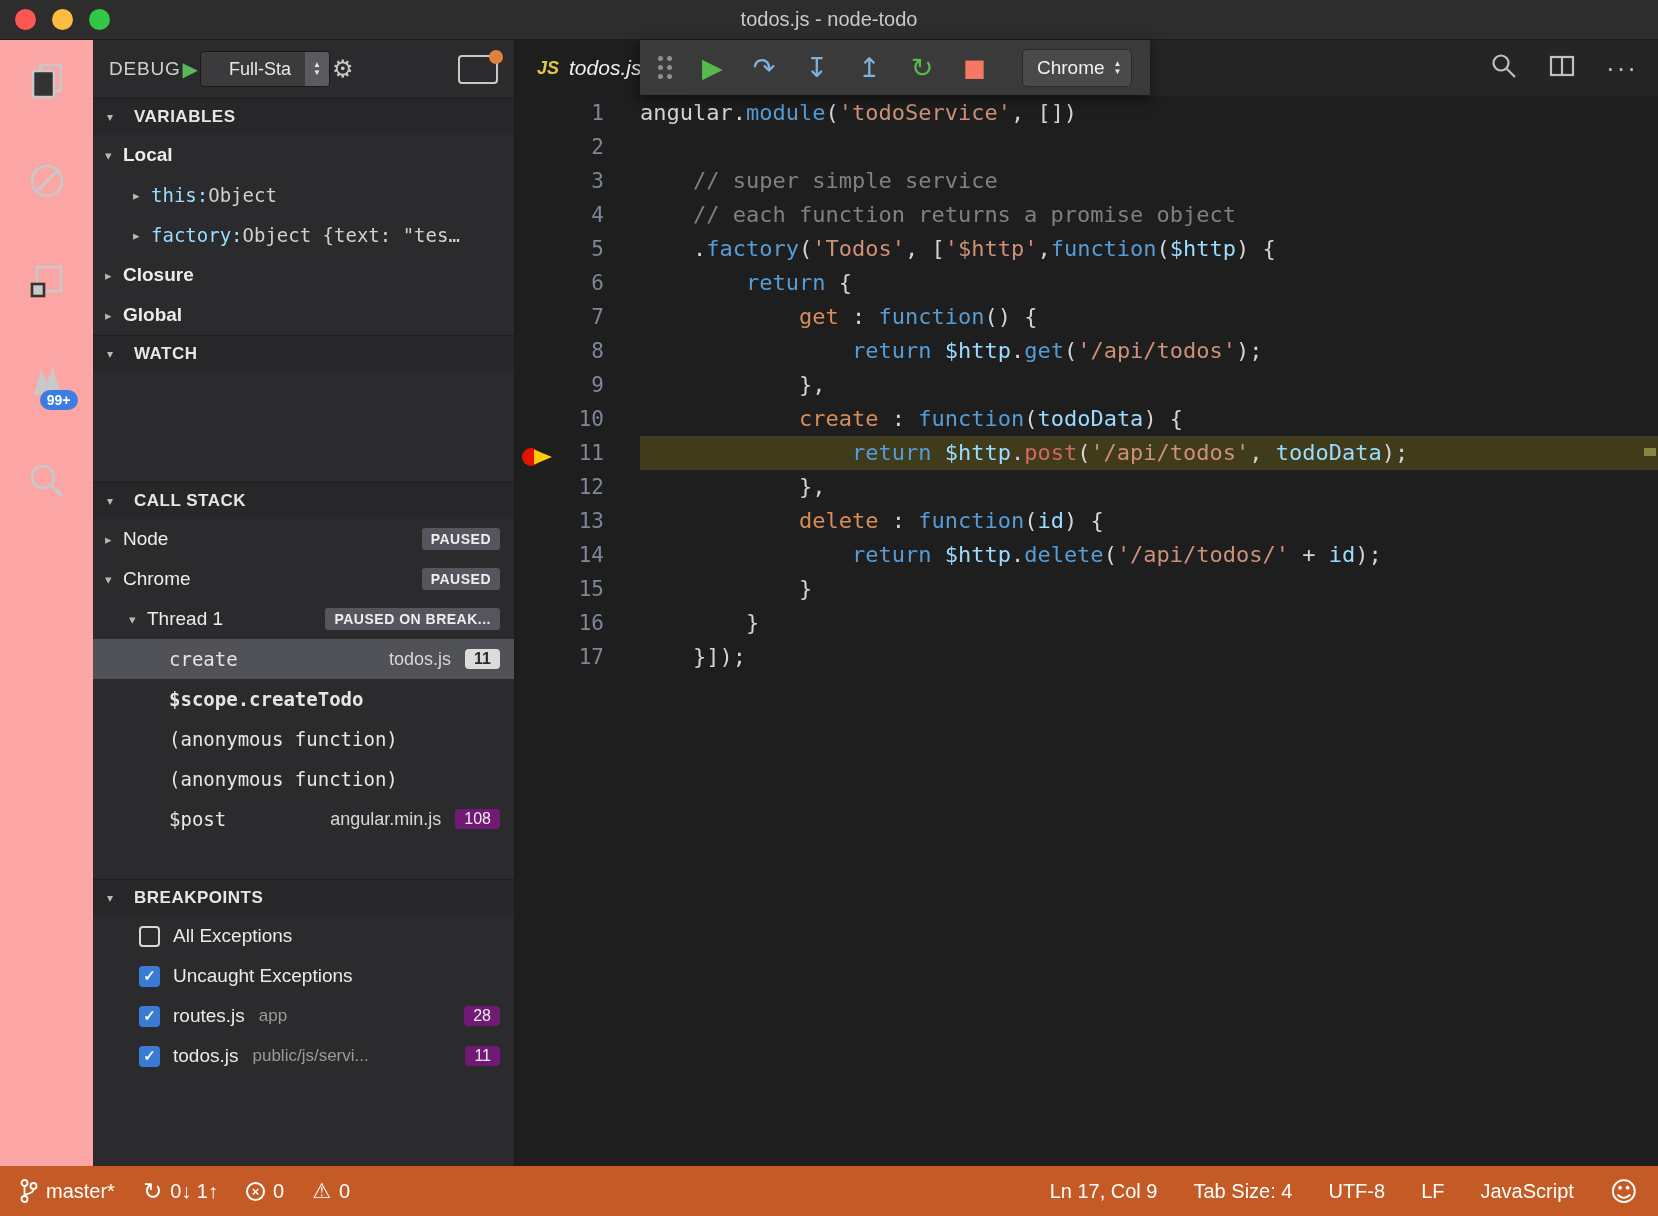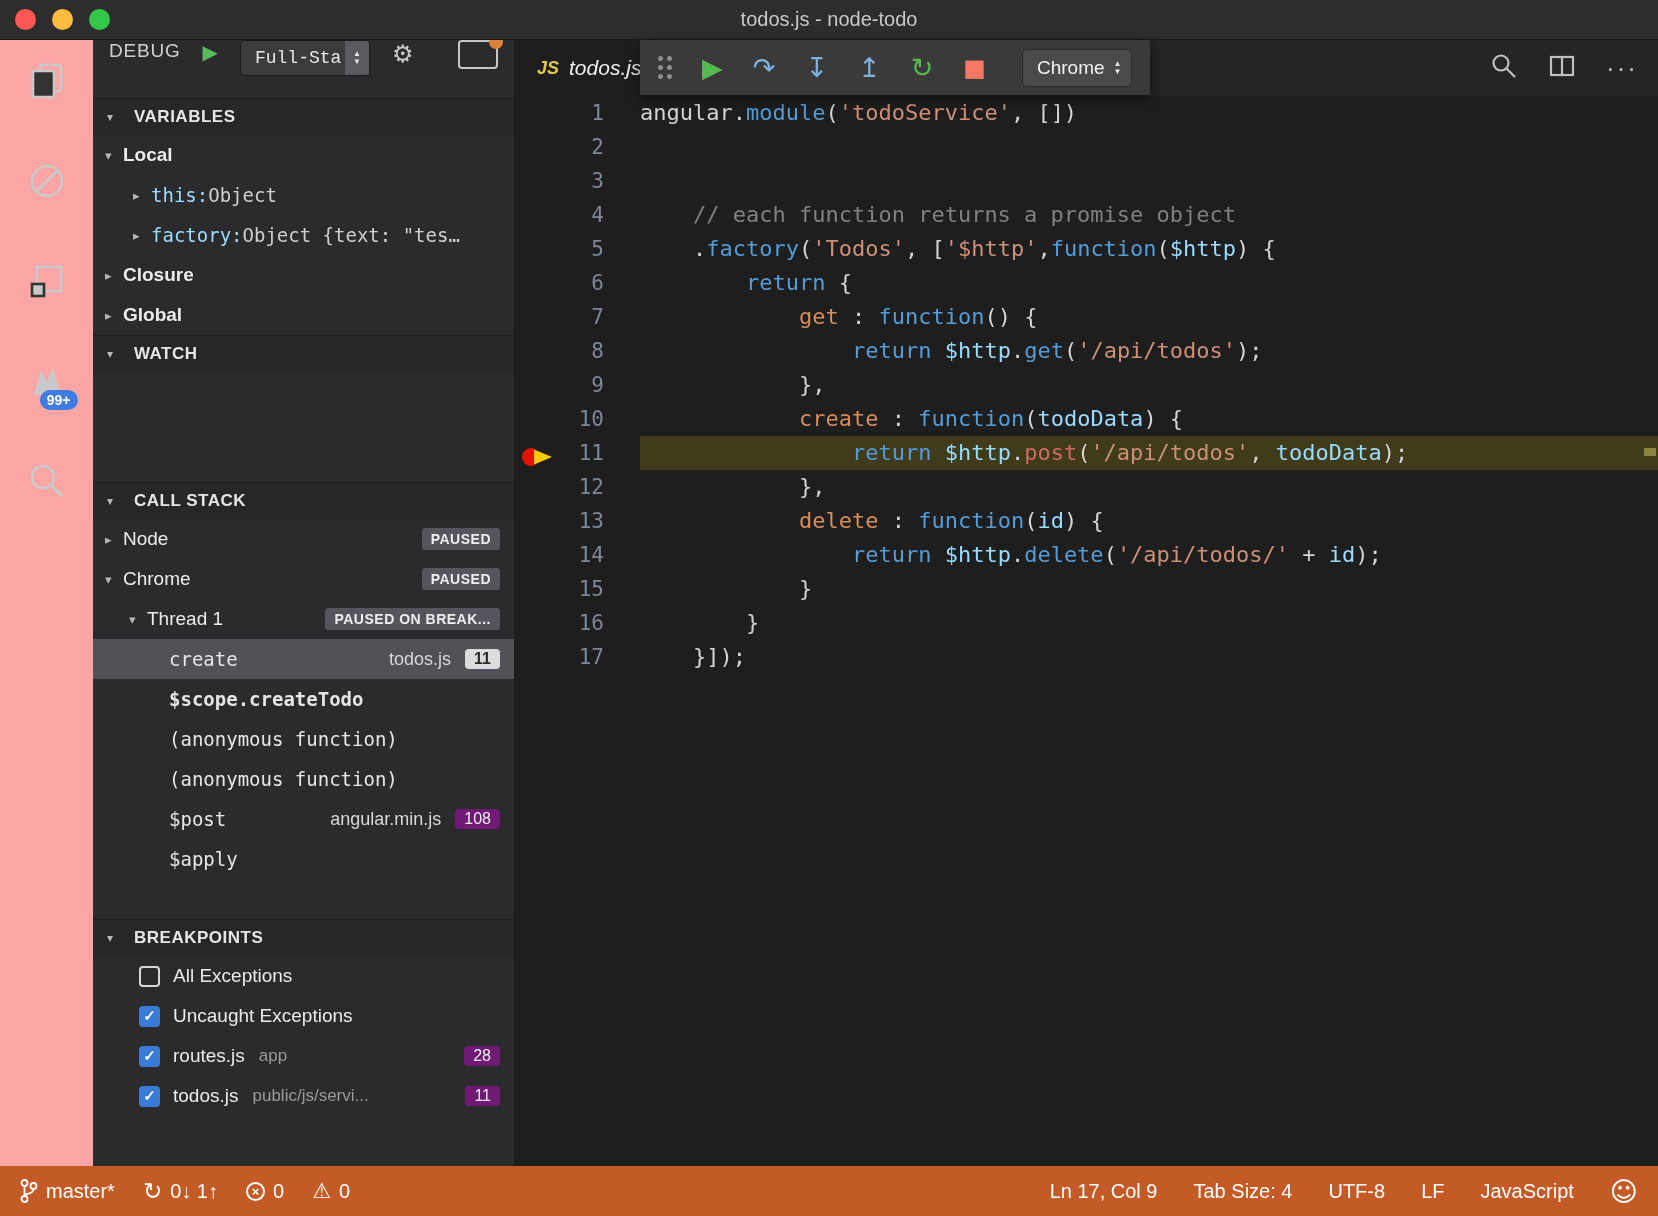--- a/index.html
+++ b/index.html
@@ -16,25 +16,25 @@
   .main{flex:1;display:flex;min-height:0;position:relative;}
 
   
   .activitybar{flex:0 0 93px;background:#fca5a5;display:flex;flex-direction:column;align-items:center;padding-top:18px;gap:54px;box-sizing:border-box;}
   .act{width:46px;height:46px;display:flex;align-items:center;justify-content:center;position:relative;cursor:pointer;}
   .act svg{stroke:#c9c9c9;fill:none;stroke-width:2.6;}
   .actbadge{position:absolute;right:-8px;bottom:-6px;background:#3d7ce0;color:#fff;font-size:14px;font-weight:bold;padding:2px 7px;border-radius:10px;}
 
   
   .sidebar{flex:0 0 422px;background:#2b2b2d;display:flex;flex-direction:column;color:#e0e0e0;overflow:hidden;box-sizing:border-box;border-right:1px solid #1b1b1b;}
-  .sb-head{flex:0 0 58px;display:flex;padding:0 16px;gap:22px;}
+  .sb-head{flex:0 0 58px;display:flex;align-items:center;padding:0 16px;gap:2px;}
   .sb-title{font-size:19px;letter-spacing:.8px;color:#cfcfcf;}
   .playbtn{color:#5ab95a;font-size:20px;cursor:pointer;font-family:"DejaVu Sans",sans-serif;}
   .launch-select{display:flex;align-items:center;background:#3b3b3d;border:1px solid #19191a;height:34px;width:128px;border-radius:4px;font-size:18px;color:#e8e8e8;cursor:pointer;overflow:hidden;}
-  .launch-select .lbl{padding-left:14px;flex:1;white-space:nowrap;overflow:hidden;font-family:Liberation Mono, monospace;}
+  .launch-select .lbl{padding-left:28px;flex:1;white-space:nowrap;overflow:hidden;}
   .sel-arrows{width:24px;height:34px;background:#5a5a5f;display:flex;flex-direction:column;align-items:center;justify-content:center;font-size:8px;line-height:8px;color:#e8e8e8;}
   .gearbtn{color:#c8c8c8;font-size:24px;cursor:pointer;font-family:"DejaVu Sans",sans-serif;}
   .console-toggle{margin-left:auto;width:36px;height:25px;border:2px solid #c8c8c8;border-radius:4px;position:relative;cursor:pointer;}
   .console-toggle .dot{position:absolute;right:-7px;top:-7px;width:14px;height:14px;background:#e0823c;border-radius:50%;}
 
   .sec{flex:0 0 36px;background:#27272a;border-top:1px solid #1d1d1f;display:flex;align-items:center;padding-left:14px;gap:9px;font-weight:bold;font-size:17px;color:#e6e6e6;letter-spacing:.5px;}
   .sec .twisty{font-size:12px;}
   .twisty{color:#b8b8b8;font-size:13px;width:18px;flex:0 0 18px;font-family:"DejaVu Sans",sans-serif;}
   .trow{height:40px;display:flex;align-items:center;font-size:19px;cursor:pointer;box-sizing:border-box;}
   .mono{font-family:"DejaVu Sans Mono",monospace;font-size:19px;}
@@ -229,23 +229,20 @@
             <span class="framename mono">(anonymous function)</span>
           </div>
           <div class="trow" style="padding-left: 76px;">
             <span class="framename mono">(anonymous function)</span>
           </div>
           <div class="trow" style="padding-left: 76px;">
             <span class="framename mono">$post</span>
             <span class="frame-file">angular.min.js</span>
             <span class="linebadge">108</span>
           </div>
-          <div class="trow" style="padding-left: 76px;">
-            <span class="framename mono">$apply</span>
-          </div>
         </div>
       <div class="cs-spacer"></div>
 
       <div class="sec">
         <span class="twisty">▾</span>
         <span>BREAKPOINTS</span>
       </div>
       <div>
           <div class="trow bp-row">
             <span class="cb unchecked"></span>
@@ -309,21 +306,21 @@
           <span class="sel-arrows">
               <span>▲</span>
               <span>▼</span>
             </span>
         </div>
       </div>
 
       <div class="code">
           <div class="cl"><div class="gut">1</div><div class="src"><span class="tk-d">angular.</span><span class="tk-fn">module</span><span class="tk-d">(</span><span class="tk-s">'todoService'</span><span class="tk-d">, [])</span></div></div>
           <div class="cl"><div class="gut">2</div><div class="src"></div></div>
-          <div class="cl"><div class="gut">3</div></div>
+          <div class="cl"><div class="gut">3</div><div class="src">    <span class="tk-c">// super simple service</span></div></div>
           <div class="cl"><div class="gut">4</div><div class="src">    <span class="tk-c">// each function returns a promise object</span></div></div>
           <div class="cl"><div class="gut">5</div><div class="src">    <span class="tk-d">.</span><span class="tk-fn">factory</span><span class="tk-d">(</span><span class="tk-s">'Todos'</span><span class="tk-d">, [</span><span class="tk-s">'$http'</span><span class="tk-d">,</span><span class="tk-kw">function</span><span class="tk-d">(</span><span class="tk-v">$http</span><span class="tk-d">) {</span></div></div>
           <div class="cl"><div class="gut">6</div><div class="src">        <span class="tk-kw">return</span><span class="tk-d"> {</span></div></div>
           <div class="cl"><div class="gut">7</div><div class="src">            <span class="tk-prop">get</span><span class="tk-d"> : </span><span class="tk-kw">function</span><span class="tk-d">() {</span></div></div>
           <div class="cl"><div class="gut">8</div><div class="src">                <span class="tk-kw">return</span><span class="tk-d"> </span><span class="tk-v">$http</span><span class="tk-d">.</span><span class="tk-fn">get</span><span class="tk-d">(</span><span class="tk-s">'/api/todos'</span><span class="tk-d">);</span></div></div>
           <div class="cl"><div class="gut">9</div><div class="src">            <span class="tk-d">},</span></div></div>
           <div class="cl"><div class="gut">10</div><div class="src">            <span class="tk-prop">create</span><span class="tk-d"> : </span><span class="tk-kw">function</span><span class="tk-d">(</span><span class="tk-v">todoData</span><span class="tk-d">) {</span></div></div>
           <div class="cl current"><div class="gut"><span class="glyph"><svg width="36" height="20" viewBox="0 0 36 20">
                   <circle cx="10" cy="10" r="9" fill="#e51400"></circle>
                   <polygon points="13,2.5 31,10 13,17.5" fill="#ffcc00"></polygon>

